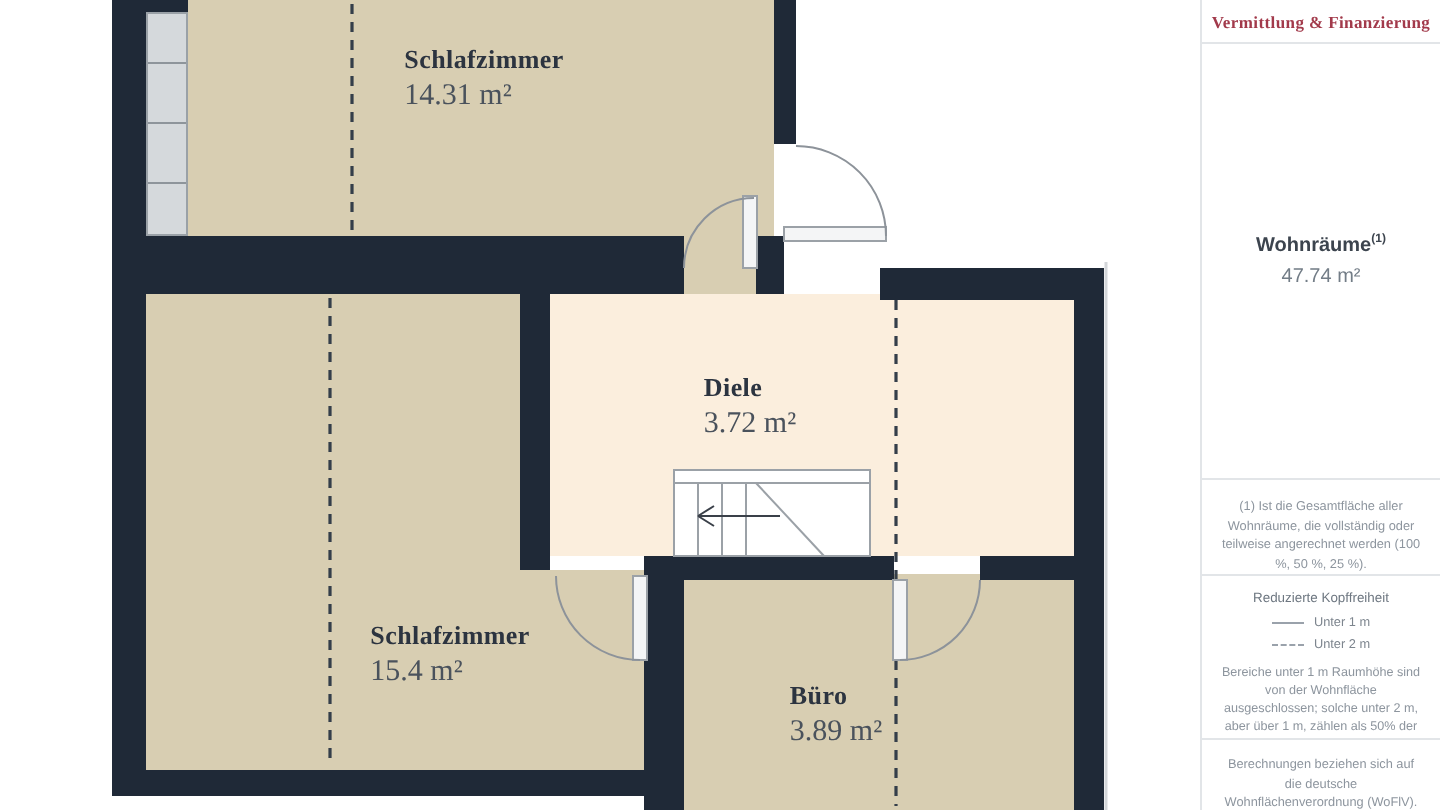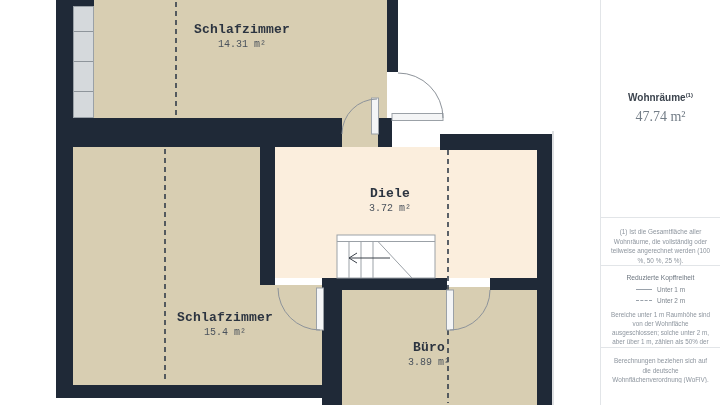--- a/index.html
+++ b/index.html
@@ -5,36 +5,36 @@
   html,body{margin:0;padding:0;background:#fff;}
   .stage{position:relative;width:720px;height:405px;overflow:hidden;background:#fff;
          font-family:"Liberation Sans",sans-serif;}
   
   .plan{position:absolute;left:0;top:0;width:600px;height:405px;background:#fff;}
   .wall{position:absolute;background:#1f2937;}
   .fill-beige{position:absolute;background:#d8ceb2;}
   .fill-cream{position:absolute;background:#fbeedd;}
   .window{position:absolute;background:#d5d9dc;border:1px solid #9aa1a7;box-sizing:border-box;}
   .mullion{position:absolute;left:0;width:100%;height:1px;background:#8e959b;}
-  .room-label{position:absolute;transform:translateX(-50%);text-align:center;
-              font-family:Liberation Mono, monospace;white-space:nowrap;}
+  .room-label{position:absolute;transform:translateX(-50%);text-align:left;
+              font-family:Liberation Serif, serif;white-space:nowrap;}
   .room-name{font-size:13px;font-weight:bold;color:#2c3440;letter-spacing:.2px;}
-  .room-area{font-size:10px;color:#4a525c;margin-top:2px;}
+  .room-area{font-size:15px;color:#4a525c;margin-top:2px;}
   svg.overlay{position:absolute;left:0;top:0;}
   
   .sidebar{position:absolute;left:600px;top:0;width:120px;height:405px;background:#fff;
            border-left:1px solid #e2e5e8;box-sizing:border-box;}
   .side-sec{box-sizing:border-box;border-bottom:1px solid #e2e5e8;overflow:hidden;}
   .brand{height:22px;display:flex;align-items:center;justify-content:center;
          font-family:"Liberation Serif",serif;font-weight:bold;font-size:8.5px;
          color:#a23a4b;letter-spacing:.2px;}
   .living{height:218px;display:flex;flex-direction:column;align-items:center;justify-content:center;}
   .living .ttl{font-size:10px;font-weight:bold;color:#3c444e;}
   .living .ttl sup{font-size:6px;}
-  .living .val{font-size:14px;color:#737d87;margin-top:5px;font-family:Liberation Serif, serif;}
+  .living .val{font-size:10px;color:#737d87;margin-top:5px;}
   .fineprint{font-size:6.4px;line-height:1.5;color:#8d959e;text-align:center;padding:9px 9px;}
   .legendsec{height:82px;padding:8px 9px;box-sizing:border-box;}
   .legend-title{font-size:6.7px;color:#6e7781;text-align:center;margin-bottom:5px;}
   .legend-row{display:flex;align-items:center;justify-content:center;gap:5px;margin:4px 0;}
   .legend-row .lbl{font-size:6.4px;color:#7d858e;}
   .line-sample{display:inline-block;width:16px;height:0;border-top:1px solid #9aa2ab;}
   .line-sample.dashed{border-top-style:dashed;}
   .legend-desc{font-size:6.3px;line-height:1.45;color:#8d959e;text-align:center;margin-top:6px;}
   .disclaimer{height:35px;border-bottom:none;font-size:6.4px;line-height:1.5;color:#8d959e;
               text-align:center;padding:8px 9px;box-sizing:border-box;}
@@ -102,36 +102,37 @@
         <path d="M342,134 A35,35 0 0 1 377,99"></path>
         <path d="M278,288 A42,42 0 0 0 320,330"></path>
         <path d="M490,290 A40,40 0 0 1 450,330"></path>
       </g>
     </svg>
 
     <div class="room-label" style="left:242px;top:22px">
       <div class="room-name">Schlafzimmer</div>
       <div class="room-area">14.31 m²</div>
     </div>
-    <div class="room-label" style="left:390px;top:186px">
+    <div class="room-label" style="left:375px;top:186px">
       <div class="room-name">Diele</div>
       <div class="room-area">3.72 m²</div>
     </div>
     <div class="room-label" style="left:225px;top:310px">
       <div class="room-name">Schlafzimmer</div>
       <div class="room-area">15.4 m²</div>
     </div>
-    <div class="room-label" style="left:429px;top:340px">
+    <div class="room-label" style="left:418px;top:340px">
       <div class="room-name">Büro</div>
       <div class="room-area">3.89 m²</div>
     </div>
   </div>
 
   <aside class="sidebar">
 
+    <div class="side-sec brand">Vermittlung &amp; Finanzierung</div>
 
     <div class="side-sec living">
       <div class="ttl">
         <span>Wohnräume</span><sup>(1)</sup>
       </div>
       <div class="val">47.74 m²</div>
     </div>
 
     <div class="side-sec fineprint" style="height:48px">(1) Ist die Gesamtfläche aller Wohnräume, die vollständig oder teilweise angerechnet werden (100 %, 50 %, 25 %).</div>
 

